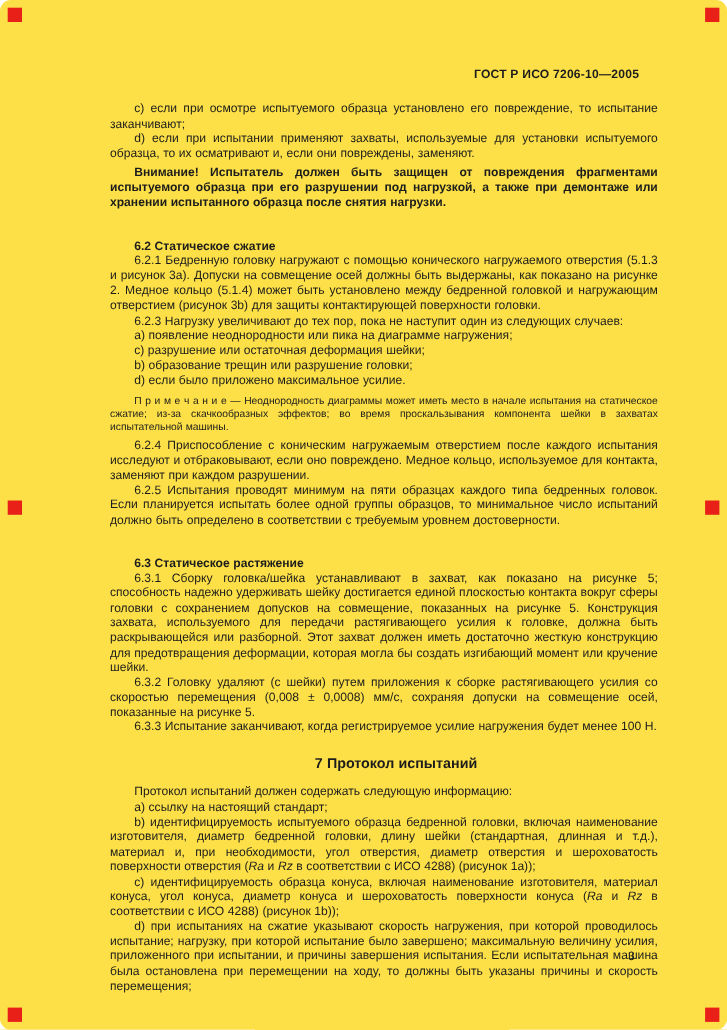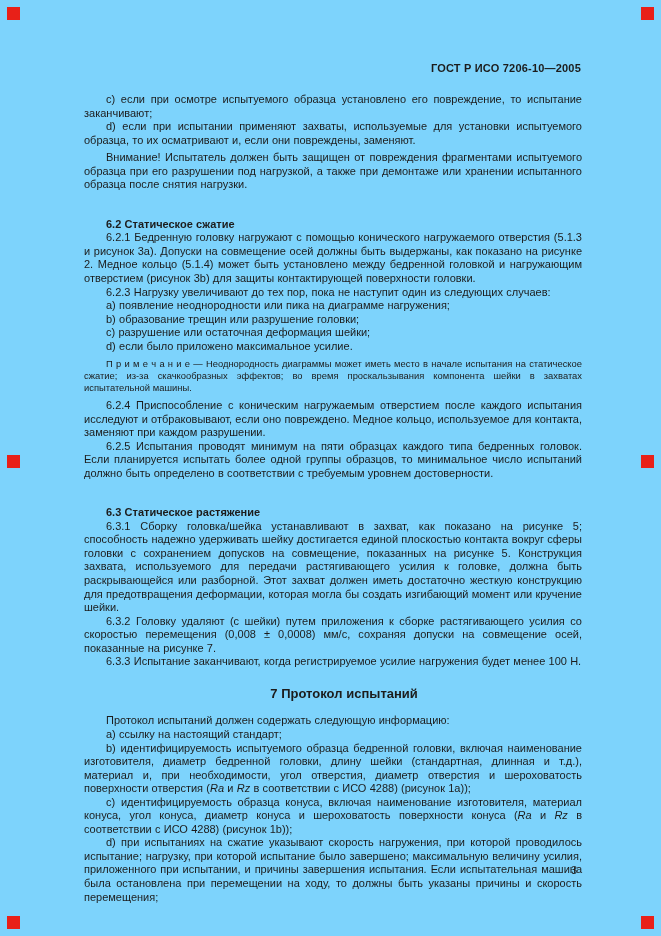--- a/index.html
+++ b/index.html
@@ -4,41 +4,41 @@
 <style>
   * { margin:0; padding:0; box-sizing:border-box; }
   html,body { width:661px; height:936px; }
   body {
     background:#ffffff;
     font-family:"Liberation Sans", sans-serif;
     color:#1c1c1c;
     position:relative;
     overflow:hidden;
   }
-  .sheet { position:absolute; inset:0; background:#7dd3fc; }
+  .sheet { position:absolute; inset:0; background:#fde047;border-radius:10px; }
   .regmark { position:absolute; width:13px; height:13px; background:#e82018; }
   .regmark.tl { left:7px;  top:7px; }
   .regmark.tr { right:7px; top:7px; }
   .regmark.ml { left:7px;  top:455px; }
   .regmark.mr { right:7px; top:455px; }
   .regmark.bl { left:7px;  top:916px; }
   .regmark.br { right:7px; top:916px; }
   .doc-header {
     position:absolute; top:62px; right:80px;
     font-size:11px; font-weight:bold; letter-spacing:0.2px;
   }
   .doc-body {
-    position:absolute; left:84px; top:93px; width:498px;
+    position:absolute; left:100px; top:93px; width:498px;
   }
   .para {
     font-size:11px; line-height:13.55px;
     text-align:justify; text-indent:22px;
     word-spacing:0.2px;
   }
-  .para.bold { font-weight:normal; margin-top:4px; margin-bottom:2px; }
+  .para.bold { font-weight:bold; margin-top:4px; margin-bottom:2px; }
   .para.head { font-weight:bold; text-align:left;margin-top:26px; }
   .para.note { font-size:9.4px; line-height:11.9px; margin:5px 0; }
   .para.h1 {
     font-size:13px; font-weight:bold;
     text-align:center; margin:18px 0 14px 0;
   }
   .page-number {
     position:absolute; right:84px; top:864px; font-size:11px;
   }
 </style>
@@ -56,29 +56,29 @@
   <div class="doc-header">ГОСТ Р ИСО 7206-10—2005</div>
 
   <div class="doc-body" id="paragraphs">
       <p class="para normal">c) если при осмотре испытуемого образца установлено его повреждение, то испытание заканчивают;</p>
       <p class="para normal">d) если при испытании применяют захваты, используемые для установки испытуемого образца, то их осматривают и, если они повреждены, заменяют.</p>
       <p class="para bold">Внимание! Испытатель должен быть защищен от повреждения фрагментами испытуемого образца при его разрушении под нагрузкой, а также при демонтаже или хранении испытанного образца после снятия нагрузки.</p>
       <p class="para head">6.2 Статическое сжатие</p>
       <p class="para normal">6.2.1 Бедренную головку нагружают с помощью конического нагружаемого отверстия (5.1.3 и рисунок 3а). Допуски на совмещение осей должны быть выдержаны, как показано на рисунке 2. Медное кольцо (5.1.4) может быть установлено между бедренной головкой и нагружающим отверстием (рисунок 3b) для защиты контактирующей поверхности головки.</p>
       <p class="para normal">6.2.3 Нагрузку увеличивают до тех пор, пока не наступит один из следующих случаев:</p>
       <p class="para normal">a) появление неоднородности или пика на диаграмме нагружения;</p>
+      <p class="para normal">c) разрушение или остаточная деформация шейки;</p>
       <p class="para normal">b) образование трещин или разрушение головки;</p>
-      <p class="para normal">c) разрушение или остаточная деформация шейки;</p>
       <p class="para normal">d) если было приложено максимальное усилие.</p>
       <p class="para note">П р и м е ч а н и е — Неоднородность диаграммы может иметь место в начале испытания на статическое сжатие; из-за скачкообразных эффектов; во время проскальзывания компонента шейки в захватах испытательной машины.</p>
       <p class="para normal">6.2.4 Приспособление с коническим нагружаемым отверстием после каждого испытания исследуют и отбраковывают, если оно повреждено. Медное кольцо, используемое для контакта, заменяют при каждом разрушении.</p>
       <p class="para normal">6.2.5 Испытания проводят минимум на пяти образцах каждого типа бедренных головок. Если планируется испытать более одной группы образцов, то минимальное число испытаний должно быть определено в соответствии с требуемым уровнем достоверности.</p>
       <p class="para head">6.3 Статическое растяжение</p>
       <p class="para normal">6.3.1 Сборку головка/шейка устанавливают в захват, как показано на рисунке 5; способность надежно удерживать шейку достигается единой плоскостью контакта вокруг сферы головки с сохранением допусков на совмещение, показанных на рисунке 5. Конструкция захвата, используемого для передачи растягивающего усилия к головке, должна быть раскрывающейся или разборной. Этот захват должен иметь достаточно жесткую конструкцию для предотвращения деформации, которая могла бы создать изгибающий момент или кручение шейки.</p>
-      <p class="para normal">6.3.2 Головку удаляют (с шейки) путем приложения к сборке растягивающего усилия со скоростью перемещения (0,008 ± 0,0008) мм/с, сохраняя допуски на совмещение осей, показанные на рисунке 7.</p>
+      <p class="para normal">6.3.2 Головку удаляют (с шейки) путем приложения к сборке растягивающего усилия со скоростью перемещения (0,008 ± 0,0008) мм/с, сохраняя допуски на совмещение осей, показанные на рисунке 5.</p>
       <p class="para normal">6.3.3 Испытание заканчивают, когда регистрируемое усилие нагружения будет менее 100 Н.</p>
       <p class="para h1">7 Протокол испытаний</p>
       <p class="para normal">Протокол испытаний должен содержать следующую информацию:</p>
       <p class="para normal">a) ссылку на настоящий стандарт;</p>
       <p class="para normal">b) идентифицируемость испытуемого образца бедренной головки, включая наименование изготовителя, диаметр бедренной головки, длину шейки (стандартная, длинная и т.д.), материал и, при необходимости, угол отверстия, диаметр отверстия и шероховатость поверхности отверстия (<i>Ra</i> и <i>Rz</i> в соответствии с ИСО 4288) (рисунок 1a));</p>
       <p class="para normal">c) идентифицируемость образца конуса, включая наименование изготовителя, материал конуса, угол конуса, диаметр конуса и шероховатость поверхности конуса (<i>Ra</i> и <i>Rz</i> в соответствии с ИСО 4288) (рисунок 1b));</p>
       <p class="para normal">d) при испытаниях на сжатие указывают скорость нагружения, при которой проводилось испытание; нагрузку, при которой испытание было завершено; максимальную величину усилия, приложенного при испытании, и причины завершения испытания. Если испытательная машина была остановлена при перемещении на ходу, то должны быть указаны причины и скорость перемещения;</p>
     </div>
 
   <div class="page-number">3</div>

